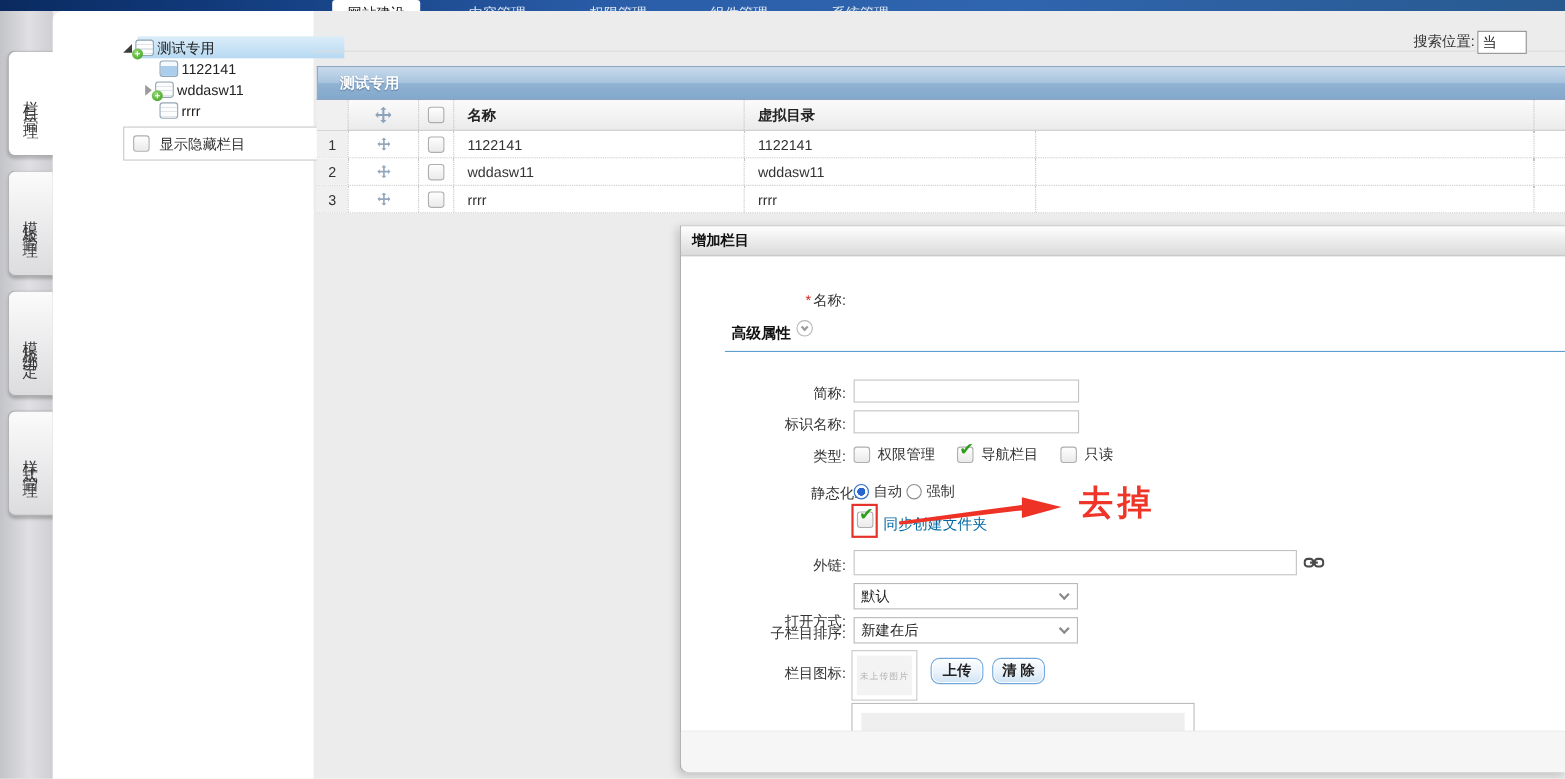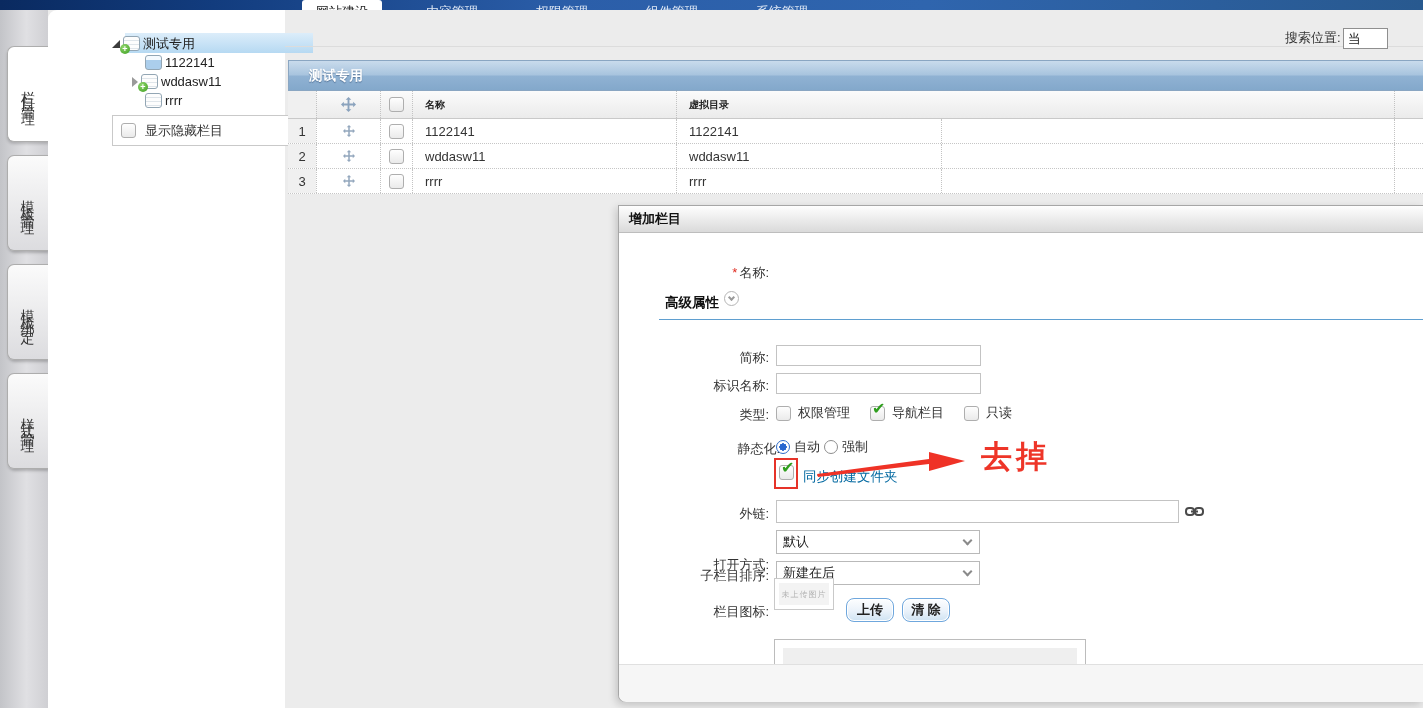--- a/index.html
+++ b/index.html
@@ -64,21 +64,21 @@
   .tbl-row { position:absolute; left:288px; width:1135px; height:25px; background:#fff; border-bottom:1px dotted #c6c6c6; }
   .cell { position:absolute; top:0; height:100%; display:flex; align-items:center; border-left:1px dotted #c3c3c3; }
   .cell.first { border-left:none; }
   .c-num   { left:0;     width:28px;  justify-content:center; background:#f0f0f0; color:#555; font-size:12px; }
   .c-drag  { left:28px;  width:64px;  justify-content:center; }
   .c-cb    { left:92px;  width:32px;  justify-content:center; }
   .c-name  { left:124px; width:264px; padding-left:12px; }
   .c-vdir  { left:388px; width:265px; padding-left:12px; }
   .c-link  { left:653px; width:453px; padding-left:12px; }
   .c-extra { left:1106px; width:29px; }
-  .tbl-headrow .cell { font-weight:bold; color:#222; font-size:10px; }
+  .tbl-headrow .cell { font-weight:bold; color:#222; font-size:13px; }
   .tbl-row .cell { color:#333; font-size:13px; }
 
   
   .dialog { position:absolute; left:618px; top:205px; width:805px; height:497px; background:#fff;
     border:1px solid #a6a6a6; border-right:none; border-radius:0 0 0 7px; box-shadow:-2px 3px 9px rgba(0,0,0,.18); }
   .dlg-header { position:absolute; left:0; top:0; width:100%; height:27px;
     background:linear-gradient(180deg,#fefefe,#dadada); border-bottom:1px solid #bdbdbd; border-radius:0; 
     font-size:13px; font-weight:bold; color:#111; line-height:26px; padding-left:10px; }
   .f-label { position:absolute; width:145px; text-align:right; font-size:13px; color:#333; }
   .f-label .req { color:#e02b20; margin-right:2px; }
@@ -95,21 +95,21 @@
   .opt-row .gap { width:6px; }
   .sync-redbox { position:absolute; left:155px; top:252px; width:24px; height:31px; border:2px solid #e63329; }
   .sync-cb { position:absolute; left:160px; top:259px; }
   .sync-label { position:absolute; left:184px; top:262px; font-size:13.5px; color:#0369a1; }
   .annot-arrow { position:absolute; left:196px; top:240px; }
   .annot-text { position:absolute; left:362px; top:230px; font-size:31px; font-weight:800; color:#ee3528; letter-spacing:4px; }
   .link-icon { position:absolute; left:566px; top:299px; cursor:pointer; }
   .selbox { position:absolute; left:157px; width:204px; height:24px; border:1px solid #b9b9b9; background:#fff;
     display:flex; align-items:center; padding:0 8px 0 6px; font-size:13px; color:#222; cursor:pointer; }
   .selbox .chevron { margin-left:auto; margin-top:-3px; }
-  .imgbox { position:absolute; left:155px; top:372px; width:60px; height:32px; border:1px solid #c9c9c9; background:#fff; padding:4px; }
+  .imgbox { position:absolute; left:155px; top:385px; width:60px; height:46px; border:1px solid #c9c9c9; background:#fff; padding:4px; }
   .imgbox .inner { width:100%; height:100%; background:#f3f3f3; display:flex; align-items:center; justify-content:center;
     font-size:8px; color:#b3b3b3; letter-spacing:1px; }
   .btn { position:absolute; top:392px; width:48px; height:24px; border:1px solid #6fa7dd; border-radius:8px;
     background:linear-gradient(180deg,#fdfeff 0%,#eaf2fa 55%,#cfe3f3 100%); box-shadow:inset 0 0 0 1px #fff;
     font-size:13px; font-weight:bold; color:#222; display:flex; align-items:center; justify-content:center; cursor:pointer; }
   .bigbox { position:absolute; left:155px; top:433px; width:312px; height:40px; border:1px solid #bcbcbc; background:#fff; padding:8px 8px 0 8px; overflow:hidden; }
   .bigbox .inner { width:100%; height:40px; background:#efefef; }
   .dlg-footer { position:absolute; left:0; top:458px; width:100%; height:38px; background:#f6f6f6;
     border-top:1px solid #e0e0e0; border-radius:0 0 0 7px; }
 </style>

